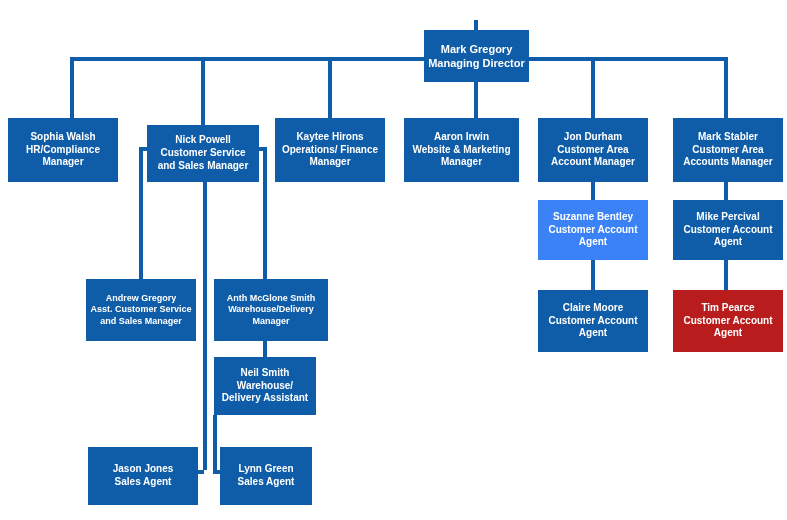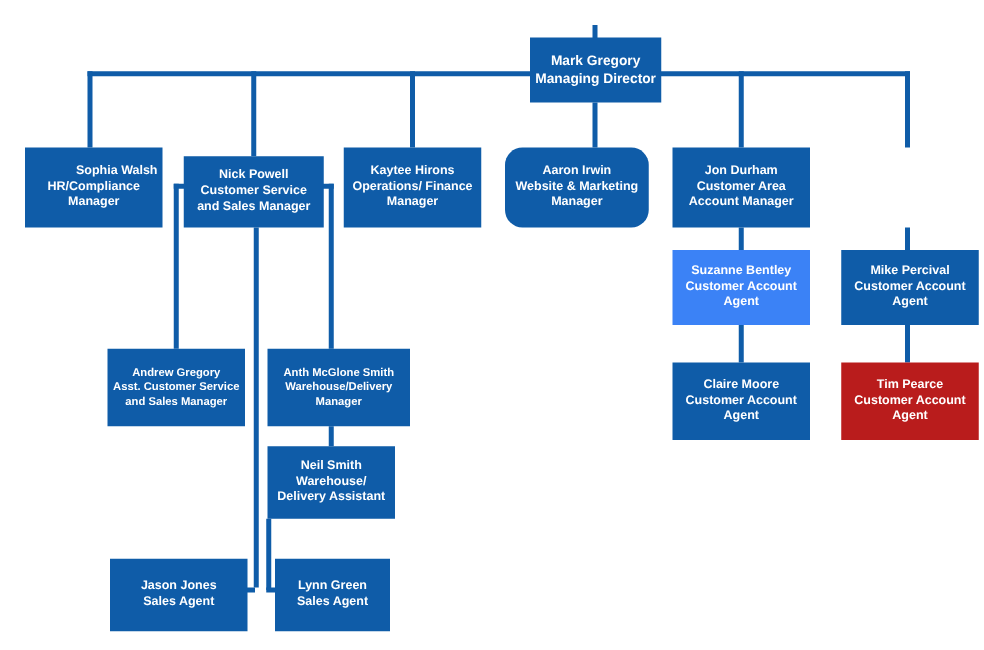--- a/index.html
+++ b/index.html
@@ -70,39 +70,43 @@
     <div class="conn" style="left: 263px; top: 147px; width: 4px; height: 132px; background: rgb(15, 92, 168);"></div>
     <div class="conn" style="left: 203px; top: 182px; width: 4px; height: 288px; background: rgb(15, 92, 168);"></div>
     <div class="conn" style="left: 263px; top: 341px; width: 4px; height: 16px; background: rgb(15, 92, 168);"></div>
     <div class="conn" style="left: 213px; top: 415px; width: 4px; height: 57px; background: rgb(15, 92, 168);"></div>
     <div class="conn" style="left: 192px; top: 470px; width: 12px; height: 4px; background: rgb(15, 92, 168);"></div>
     <div class="conn" style="left: 213px; top: 470px; width: 12px; height: 4px; background: rgb(15, 92, 168);"></div>
     <div class="node sz-11" style="left: 424px; top: 30px; width: 105px; height: 52px; background: rgb(15, 92, 168); color: rgb(255, 255, 255);">
       <div class="nm">Mark Gregory</div>
       <div class="ttl">Managing Director</div>
     </div>
-    <div class="node sz-10" style="left: 20px; top: 118px; width: 110px; height: 64px; background: rgb(15, 92, 168); color: rgb(255, 255, 255); align-items: flex-end;">
+    <div class="node sz-10" style="left: 8px; top: 118px; width: 110px; height: 64px; background: rgb(15, 92, 168); color: rgb(255, 255, 255);">
       <div class="nm">Sophia Walsh</div>
       <div class="ttl">HR/Compliance Manager</div>
     </div>
     <div class="node sz-10" style="left: 147px; top: 125px; width: 112px; height: 57px; background: rgb(15, 92, 168); color: rgb(255, 255, 255);">
       <div class="nm">Nick Powell</div>
       <div class="ttl">Customer Service and Sales Manager</div>
     </div>
     <div class="node sz-10" style="left: 275px; top: 118px; width: 110px; height: 64px; background: rgb(15, 92, 168); color: rgb(255, 255, 255);">
       <div class="nm">Kaytee Hirons</div>
       <div class="ttl">Operations/ Finance Manager</div>
     </div>
-    <div class="node sz-10" style="left: 404px; top: 118px; width: 115px; height: 64px; background: rgb(15, 92, 168); color: rgb(255, 255, 255); border-radius: 14px;">
+    <div class="node sz-10" style="left: 404px; top: 118px; width: 115px; height: 64px; background: rgb(15, 92, 168); color: rgb(255, 255, 255);">
       <div class="nm">Aaron Irwin</div>
       <div class="ttl">Website &amp; Marketing Manager</div>
     </div>
     <div class="node sz-10" style="left: 538px; top: 118px; width: 110px; height: 64px; background: rgb(15, 92, 168); color: rgb(255, 255, 255);">
       <div class="nm">Jon Durham</div>
       <div class="ttl">Customer Area Account Manager</div>
+    </div>
+    <div class="node sz-10" style="left: 673px; top: 118px; width: 110px; height: 64px; background: rgb(15, 92, 168); color: rgb(255, 255, 255);">
+      <div class="nm">Mark Stabler</div>
+      <div class="ttl">Customer Area Accounts Manager</div>
     </div>
     <div class="node sz-10" style="left: 538px; top: 200px; width: 110px; height: 60px; background: #3b82f6; color: rgb(255, 255, 255);">
       <div class="nm">Suzanne Bentley</div>
       <div class="ttl">Customer Account Agent</div>
     </div>
     <div class="node sz-10" style="left: 673px; top: 200px; width: 110px; height: 60px; background: rgb(15, 92, 168); color: rgb(255, 255, 255);">
       <div class="nm">Mike Percival</div>
       <div class="ttl">Customer Account Agent</div>
     </div>
     <div class="node sz-10" style="left: 538px; top: 290px; width: 110px; height: 62px; background: rgb(15, 92, 168); color: rgb(255, 255, 255);">

